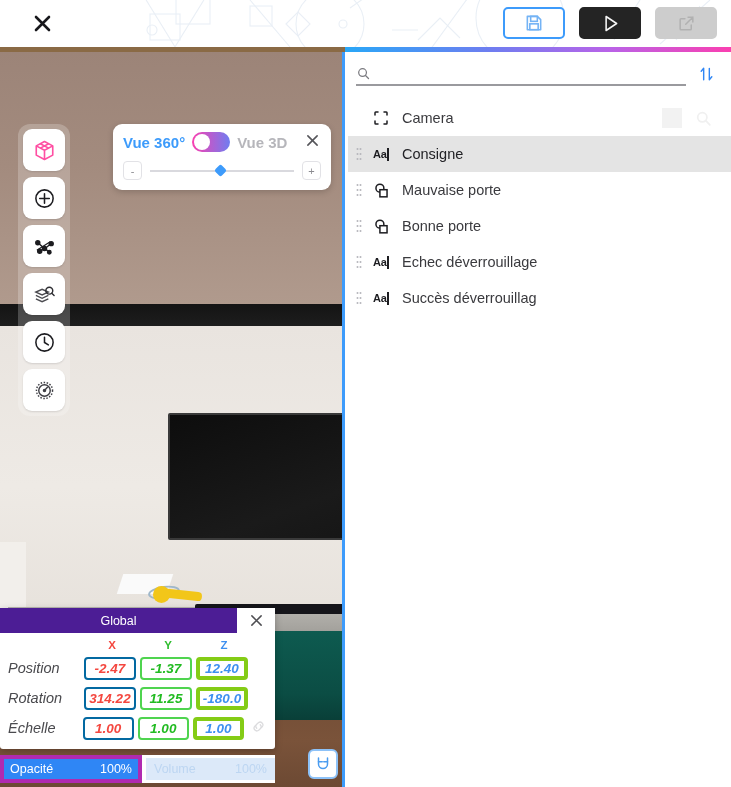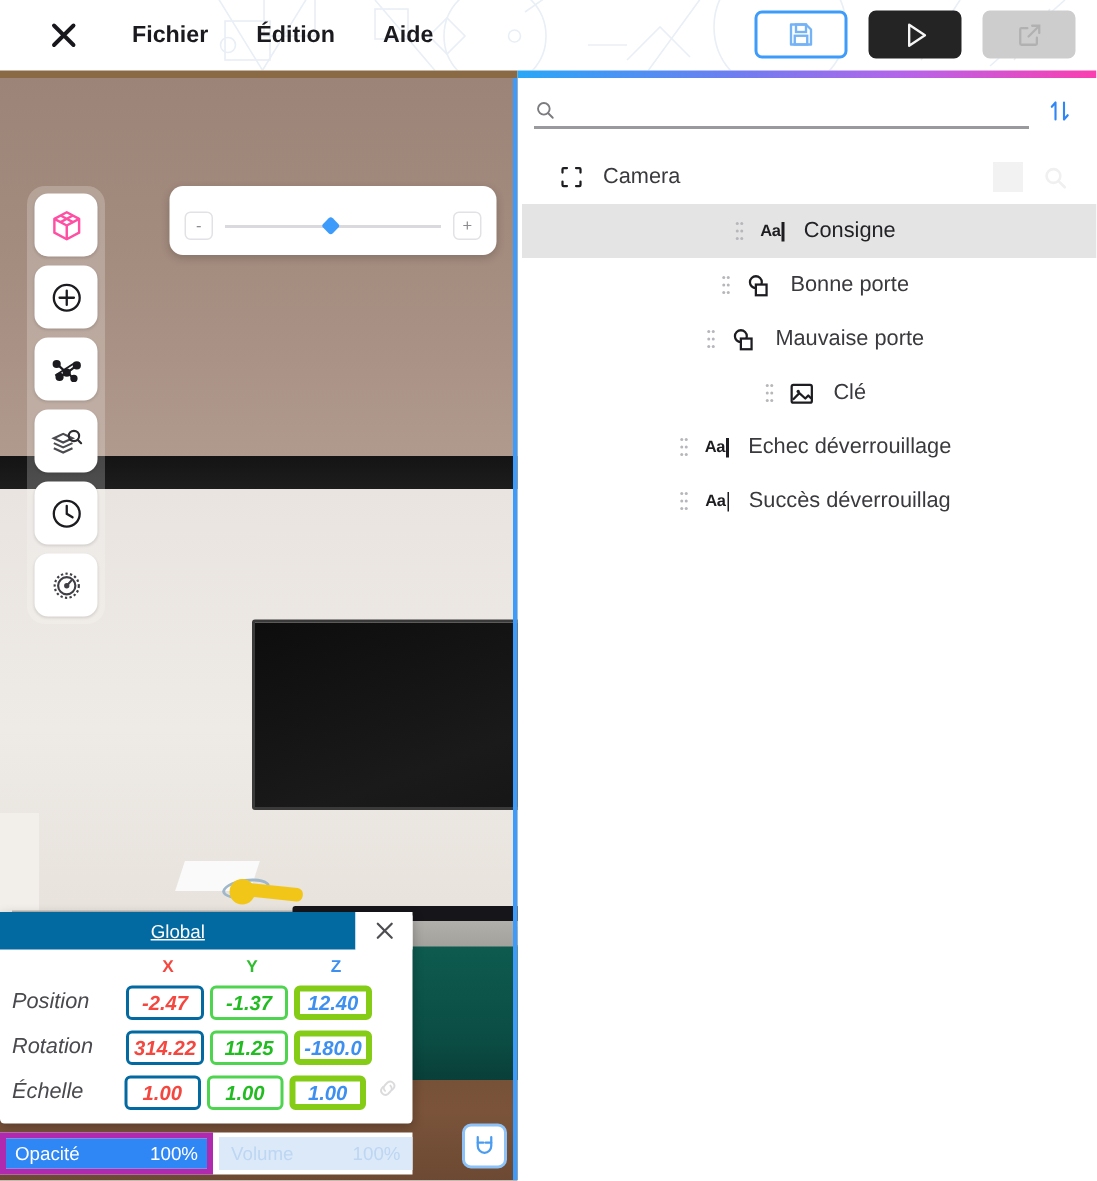--- a/index.html
+++ b/index.html
@@ -127,21 +127,21 @@
     background: #3d9bfb; border-radius: 2px; transform: rotate(45deg); cursor: pointer; }
 
   
   .xform {
     position: absolute; left: 20px; top: 608px; width: 275px;
     background: #fff; border-radius: 3px; box-shadow: 0 2px 7px rgba(0,0,0,.25);
   }
   .xf-tabs { display: flex; height: 25px; }
   .xf-tab { flex: 1; display: flex; align-items: center; justify-content: center;
     font-size: 12.5px; cursor: pointer; }
-  .xf-tab.active { background: #0369a1; color: #fff; text-decoration: underline; }
+  .xf-tab.active { background: #4c1d95; color: #fff; }
   .xf-tab.inactive { background: #f2f2f4; color: #8fb8e8; }
   .xf-close { width: 38px; display: flex; align-items: center; justify-content: center;
     background: #fff; font-size: 15px; color: #4e4e52; cursor: pointer; }
   .xf-body { padding: 3px 8px 6px 8px; }
   .xf-head { display: flex; align-items: center; height: 17px; }
   .xf-head .lbl { width: 76px; }
   .xf-head .ax { width: 56px; text-align: center; font-size: 11.5px; font-weight: 700; }
   .ax.x { color: #f4473f; } .ax.y { color: #2fbd2f; } .ax.z { color: #3d8ff0; }
   .xf-row { display: flex; align-items: center; height: 30px; font-style: italic; }
   .xf-row .lbl { width: 76px; font-size: 14.5px; color: #4a4a4e; }
@@ -173,21 +173,21 @@
     background: #fff; }
   .search-bar { height: 48px; display: flex; align-items: center;
     padding: 0 14px 0 8px; }
   .search-field { flex: 1; display: flex; align-items: center; gap: 6px;
     border-bottom: 2px solid #9a9a9e; padding-bottom: 3px; margin-right: 10px; }
   .search-input { flex: 1; border: none; outline: none; font-size: 13px;
     color: #2b2b2f; background: transparent; font-family: "Liberation Sans", sans-serif; }
   .sort-btn { cursor: pointer; padding: 2px; }
   .list { }
   .row { height: 36px; display: flex; align-items: center; cursor: pointer;
-    padding-left: 4px; justify-content: center; }
+    padding-left: 4px; }
   .row.selected { background: #e4e4e4; }
   .row.selected .row-label { color: #222226; }
   .grip { width: 14px; display: flex; align-items: center; justify-content: center; }
   .row-icon { width: 30px; display: flex; align-items: center; justify-content: center; }
   .row-label { font-size: 14.5px; color: #3a3a3e; margin-left: 6px; }
   .row-right { margin-left: auto; display: flex; align-items: center; gap: 12px;
     padding-right: 18px; }
   .ghost-square { width: 20px; height: 20px; background: #f2f2f2; }
   .aa-icon { font-size: 11px; font-weight: 800; color: #1d1d21; letter-spacing: -.3px; }
 </style>
@@ -213,25 +213,20 @@
         <path d="M700 6 l-24 34 M660 44 l50 -44"></path>
       </g>
     </svg>
 
     <div class="close-x">
       <svg width="19" height="19" viewBox="0 0 19 19">
         <path d="M3 3 L16 16 M16 3 L3 16" stroke="#18181c" stroke-width="2.6" stroke-linecap="round"></path>
       </svg>
     </div>
 
-    <div class="menu-items">
-      <div class="menu-item">Fichier</div>
-      <div class="menu-item">Édition</div>
-      <div class="menu-item">Aide</div>
-    </div>
 
     <div class="header-actions">
       <div class="hbtn save">
         <svg width="20" height="20" viewBox="0 0 24 24" fill="none" stroke="#74b3f5" stroke-width="1.9">
           <path d="M4 4h12l4 4v12H4z" stroke-linejoin="round"></path>
           <rect x="8" y="4" width="8" height="6"></rect>
           <rect x="7" y="13" width="10" height="7"></rect>
         </svg>
       </div>
       <div class="hbtn play">
@@ -314,20 +309,32 @@
         <svg width="23" height="23" viewBox="0 0 24 24" fill="none" stroke="#3f3f45" stroke-width="1.5">
           <circle cx="12" cy="12" r="8.4" stroke-dasharray="1.6 1.6"></circle>
           <circle cx="12" cy="12" r="6"></circle>
           <path d="M12 12 L15 8.6" stroke-linecap="round"></path>
           <circle cx="12" cy="12" r="1.1" fill="#3f3f45"></circle>
         </svg>
       </div>
     </div>
 
     <div class="view-card">
+      <div class="view-row">
+        <div class="view-360">Vue 360°</div>
+        <div class="toggle">
+          <div class="knob"></div>
+        </div>
+        <div class="view-3d">Vue 3D</div>
+        <div class="view-close">
+          <svg width="13" height="13" viewBox="0 0 14 14">
+            <path d="M2 2 L12 12 M12 2 L2 12" stroke="#55555a" stroke-width="1.7" stroke-linecap="round"></path>
+          </svg>
+        </div>
+      </div>
       <div class="slider-row">
         <div class="sq-btn">-</div>
         <div class="track">
           <div class="dot"></div>
         </div>
         <div class="sq-btn">+</div>
       </div>
     </div>
 
     <div class="xform" style="left:0;top:556px;width:275px;">
@@ -465,21 +472,21 @@
                 <circle cx="4.5" cy="13" r="1"></circle>
               </g>
           </svg>
         </div>
         <div class="row-icon">
           <svg width="19" height="19" viewBox="0 0 24 24" fill="none" stroke="#1d1d21" stroke-width="1.9">
             <circle cx="10" cy="9" r="5"></circle>
               <rect x="10" y="11" width="9" height="9" fill="#fff"></rect>
           </svg>
         </div>
-        <div class="row-label">Bonne porte</div>
+        <div class="row-label">Mauvaise porte</div>
       </div>
 
       <div class="row">
         <div class="grip">
           <svg width="6" height="16" viewBox="0 0 6 16">
             <g fill="#b6b6bb">
                 <circle cx="1.5" cy="3" r="1"></circle>
                 <circle cx="4.5" cy="3" r="1"></circle>
             <circle cx="1.5" cy="8" r="1"></circle>
                 <circle cx="4.5" cy="8" r="1"></circle>
@@ -487,82 +494,60 @@
                 <circle cx="4.5" cy="13" r="1"></circle>
               </g>
           </svg>
         </div>
         <div class="row-icon">
           <svg width="19" height="19" viewBox="0 0 24 24" fill="none" stroke="#1d1d21" stroke-width="1.9">
             <circle cx="10" cy="9" r="5"></circle>
               <rect x="10" y="11" width="9" height="9" fill="#fff"></rect>
           </svg>
         </div>
-        <div class="row-label">Mauvaise porte</div>
-      </div>
+        <div class="row-label">Bonne porte</div>
+      </div>
+
 
       <div class="row">
         <div class="grip">
           <svg width="6" height="16" viewBox="0 0 6 16">
             <g fill="#b6b6bb">
                 <circle cx="1.5" cy="3" r="1"></circle>
                 <circle cx="4.5" cy="3" r="1"></circle>
             <circle cx="1.5" cy="8" r="1"></circle>
                 <circle cx="4.5" cy="8" r="1"></circle>
             <circle cx="1.5" cy="13" r="1"></circle>
                 <circle cx="4.5" cy="13" r="1"></circle>
               </g>
           </svg>
         </div>
         <div class="row-icon">
-          <svg width="19" height="19" viewBox="0 0 24 24" fill="none" stroke="#1d1d21" stroke-width="1.9">
-            <rect x="3.5" y="4.5" width="17" height="15" rx="1.5"></rect>
-            <circle cx="9" cy="10" r="1.4" fill="#1d1d21" stroke="none"></circle>
-            <path d="M4.5 17 L10 11.5 L15 16 L17.5 13.5 L20 16" stroke-linejoin="round"></path>
-          </svg>
-        </div>
-        <div class="row-label">Clé</div>
+          <span class="aa-icon">Aa</span>
+            <span style="display:inline-block;width:1.5px;height:13px;background:#1d1d21;margin-left:1px;vertical-align:-2px;"></span>
+        </div>
+        <div class="row-label">Echec déverrouillage</div>
       </div>
 
       <div class="row">
         <div class="grip">
           <svg width="6" height="16" viewBox="0 0 6 16">
             <g fill="#b6b6bb">
                 <circle cx="1.5" cy="3" r="1"></circle>
                 <circle cx="4.5" cy="3" r="1"></circle>
             <circle cx="1.5" cy="8" r="1"></circle>
                 <circle cx="4.5" cy="8" r="1"></circle>
             <circle cx="1.5" cy="13" r="1"></circle>
                 <circle cx="4.5" cy="13" r="1"></circle>
               </g>
           </svg>
         </div>
         <div class="row-icon">
           <span class="aa-icon">Aa</span>
             <span style="display:inline-block;width:1.5px;height:13px;background:#1d1d21;margin-left:1px;vertical-align:-2px;"></span>
         </div>
-        <div class="row-label">Echec déverrouillage</div>
-      </div>
-
-      <div class="row">
-        <div class="grip">
-          <svg width="6" height="16" viewBox="0 0 6 16">
-            <g fill="#b6b6bb">
-                <circle cx="1.5" cy="3" r="1"></circle>
-                <circle cx="4.5" cy="3" r="1"></circle>
-            <circle cx="1.5" cy="8" r="1"></circle>
-                <circle cx="4.5" cy="8" r="1"></circle>
-            <circle cx="1.5" cy="13" r="1"></circle>
-                <circle cx="4.5" cy="13" r="1"></circle>
-              </g>
-          </svg>
-        </div>
-        <div class="row-icon">
-          <span class="aa-icon">Aa</span>
-            <span style="display:inline-block;width:1.5px;height:13px;background:#1d1d21;margin-left:1px;vertical-align:-2px;"></span>
-        </div>
         <div class="row-label">Succès déverrouillag</div>
       </div>
 
     </div>
   </div>
 
 </div>
 
 </body></html>

